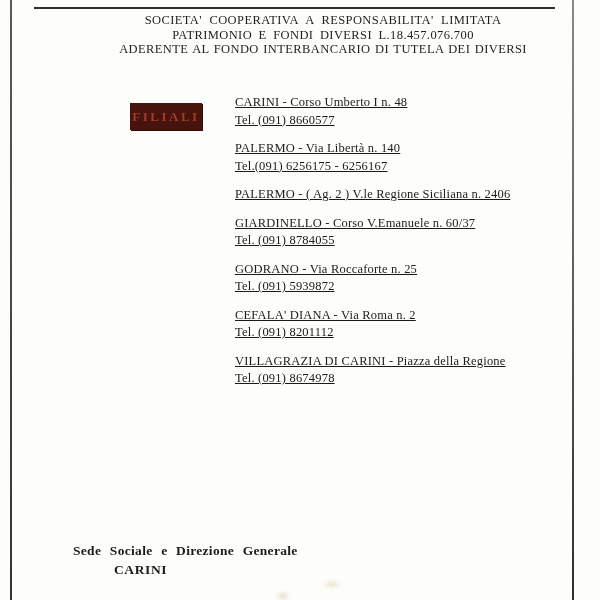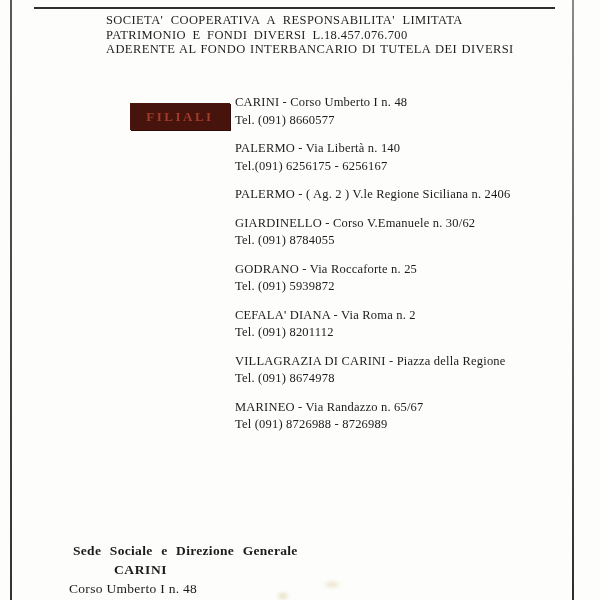--- a/index.html
+++ b/index.html
@@ -33,50 +33,52 @@
     position: absolute;
     left: 34px; top: 7px;
     width: 521px; height: 2px;
     background: #2f2f2f;
   }
   
   .header {
     position: absolute;
     left: 106px; top: 13px;
     width: 434px;
+    text-align: center;
     font-size: 12.5px;
     line-height: 14.5px;
     letter-spacing: 0.4px;
     color: #1e1e1e;
   }
   .header .l1 { word-spacing: 4px; }
   .header .l2 { word-spacing: 3px; }
   .header .l3 { word-spacing: 1px; }
   
   .filiali-box {
     position: absolute;
     left: 130px; top: 103px;
-    width: 100px; height: 27px;
+    width: 72px; height: 27px;
     background: #47130d;
     box-shadow: 1px 1px 0 #2c0c08, inset 0 0 2px #5a1c12;
     color: #a03c28;
     font-weight: bold;
     font-size: 13px;
     letter-spacing: 2.5px;
     text-align: center;
     line-height: 28px;
   }
   
   .branches {
     position: absolute;
     left: 235px; top: 94px;
     width: 335px;
     font-size: 12.5px;
     line-height: 17.5px;
     letter-spacing: 0.2px;
+    text-decoration: underline;
   }
   .branch { margin-bottom: 11px; }
   .branch-name { white-space: nowrap; }
   .branch-tel  { white-space: nowrap; }
   
   .footer {
     position: absolute;
     left: 66px; top: 541px;
     font-size: 13.5px;
     line-height: 19px;
@@ -120,43 +122,38 @@
     </div>
     <div class="branch">
       <div class="branch-name">PALERMO -  Via Libertà n. 140</div>
       <div class="branch-tel">Tel.(091) 6256175 - 6256167</div>
     </div>
     <div class="branch">
       <div class="branch-name">PALERMO - ( Ag. 2 ) V.le Regione Siciliana n. 2406</div>
       <div class="branch-tel"></div>
     </div>
     <div class="branch">
-      <div class="branch-name">GIARDINELLO - Corso V.Emanuele n. 30/62</div>
+      <div class="branch-name">GIARDINELLO - Corso V.Emanuele n. 60/37</div>
       <div class="branch-tel">Tel. (091) 8784055</div>
     </div>
     <div class="branch">
       <div class="branch-name">GODRANO - Via Roccaforte n. 25</div>
       <div class="branch-tel">Tel. (091) 5939872</div>
     </div>
     <div class="branch">
       <div class="branch-name">CEFALA' DIANA - Via Roma n. 2</div>
       <div class="branch-tel">Tel. (091) 8201112</div>
     </div>
     <div class="branch">
       <div class="branch-name">VILLAGRAZIA DI CARINI - Piazza della Regione</div>
       <div class="branch-tel">Tel. (091) 8674978</div>
     </div>
-    <div class="branch">
-      <div class="branch-name">MARINEO - Via Randazzo n. 65/67</div>
-      <div class="branch-tel">Tel (091) 8726988 - 8726989</div>
-    </div>
   </div>
 
   <div class="footer">
     <div class="l1">Sede Sociale e Direzione Generale</div>
     <div class="l2">CARINI</div>
-    <div class="l3">Corso Umberto I n. 48</div>
   </div>
 
   <div class="smudge smudge-a"></div>
   <div class="smudge smudge-b"></div>
 
 </div>
 
 </body></html>

